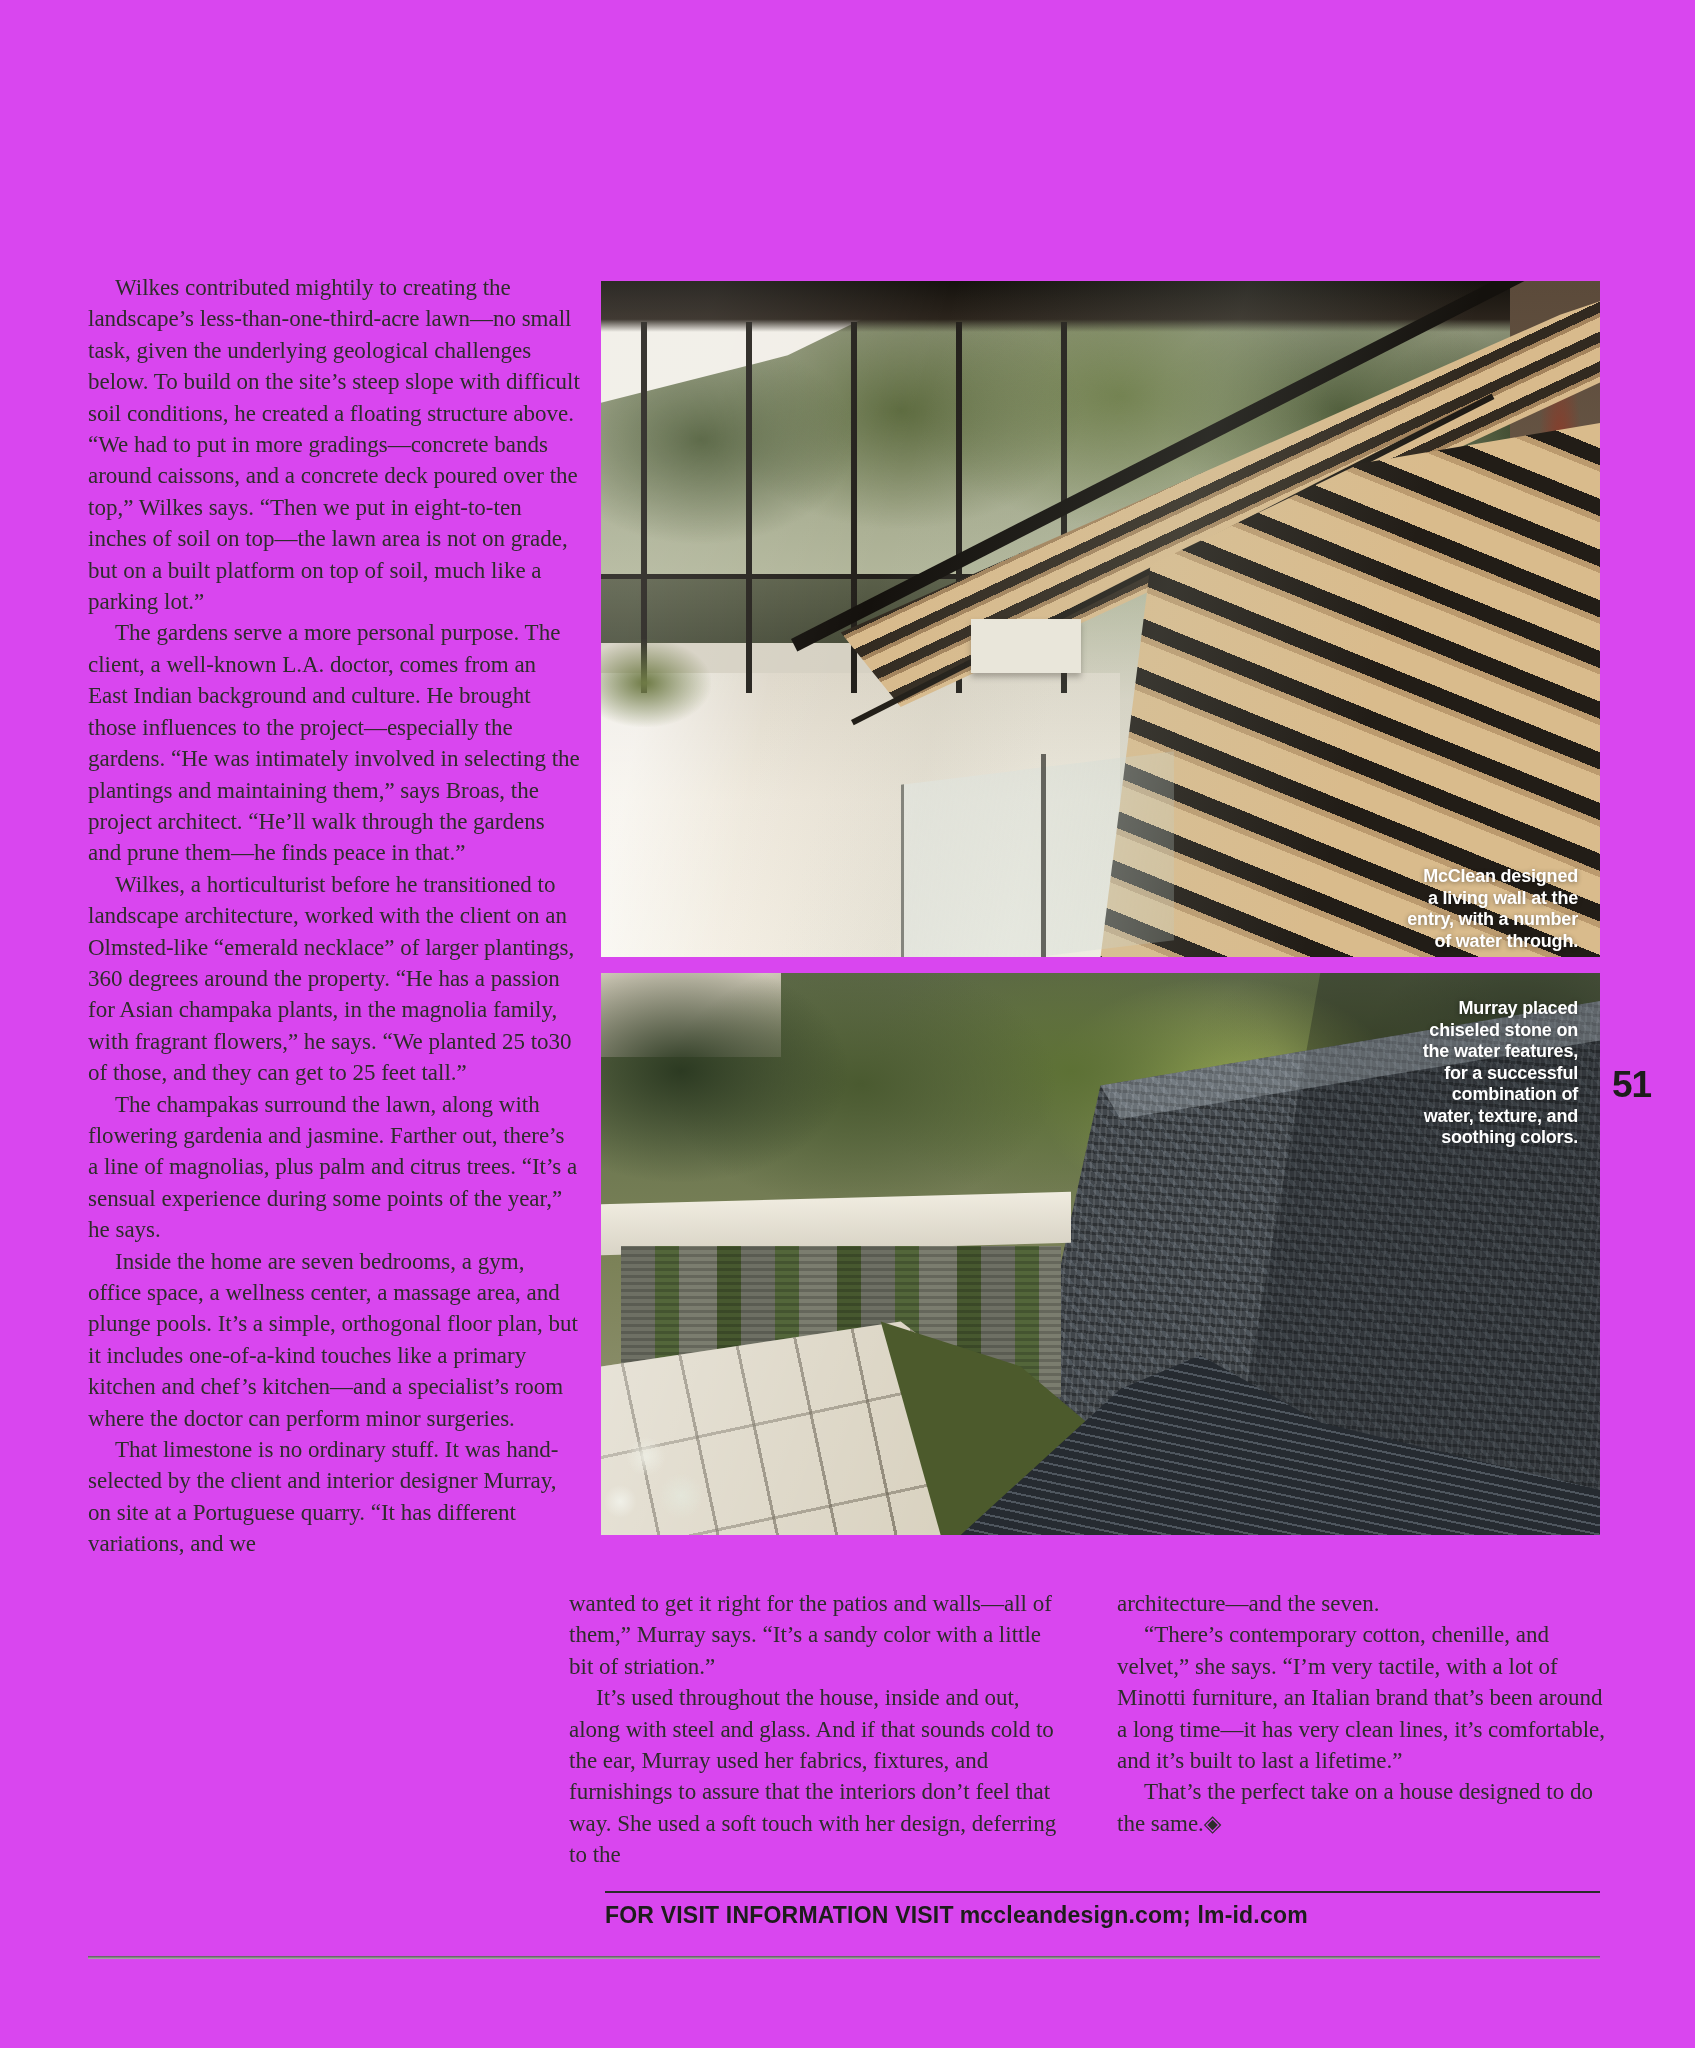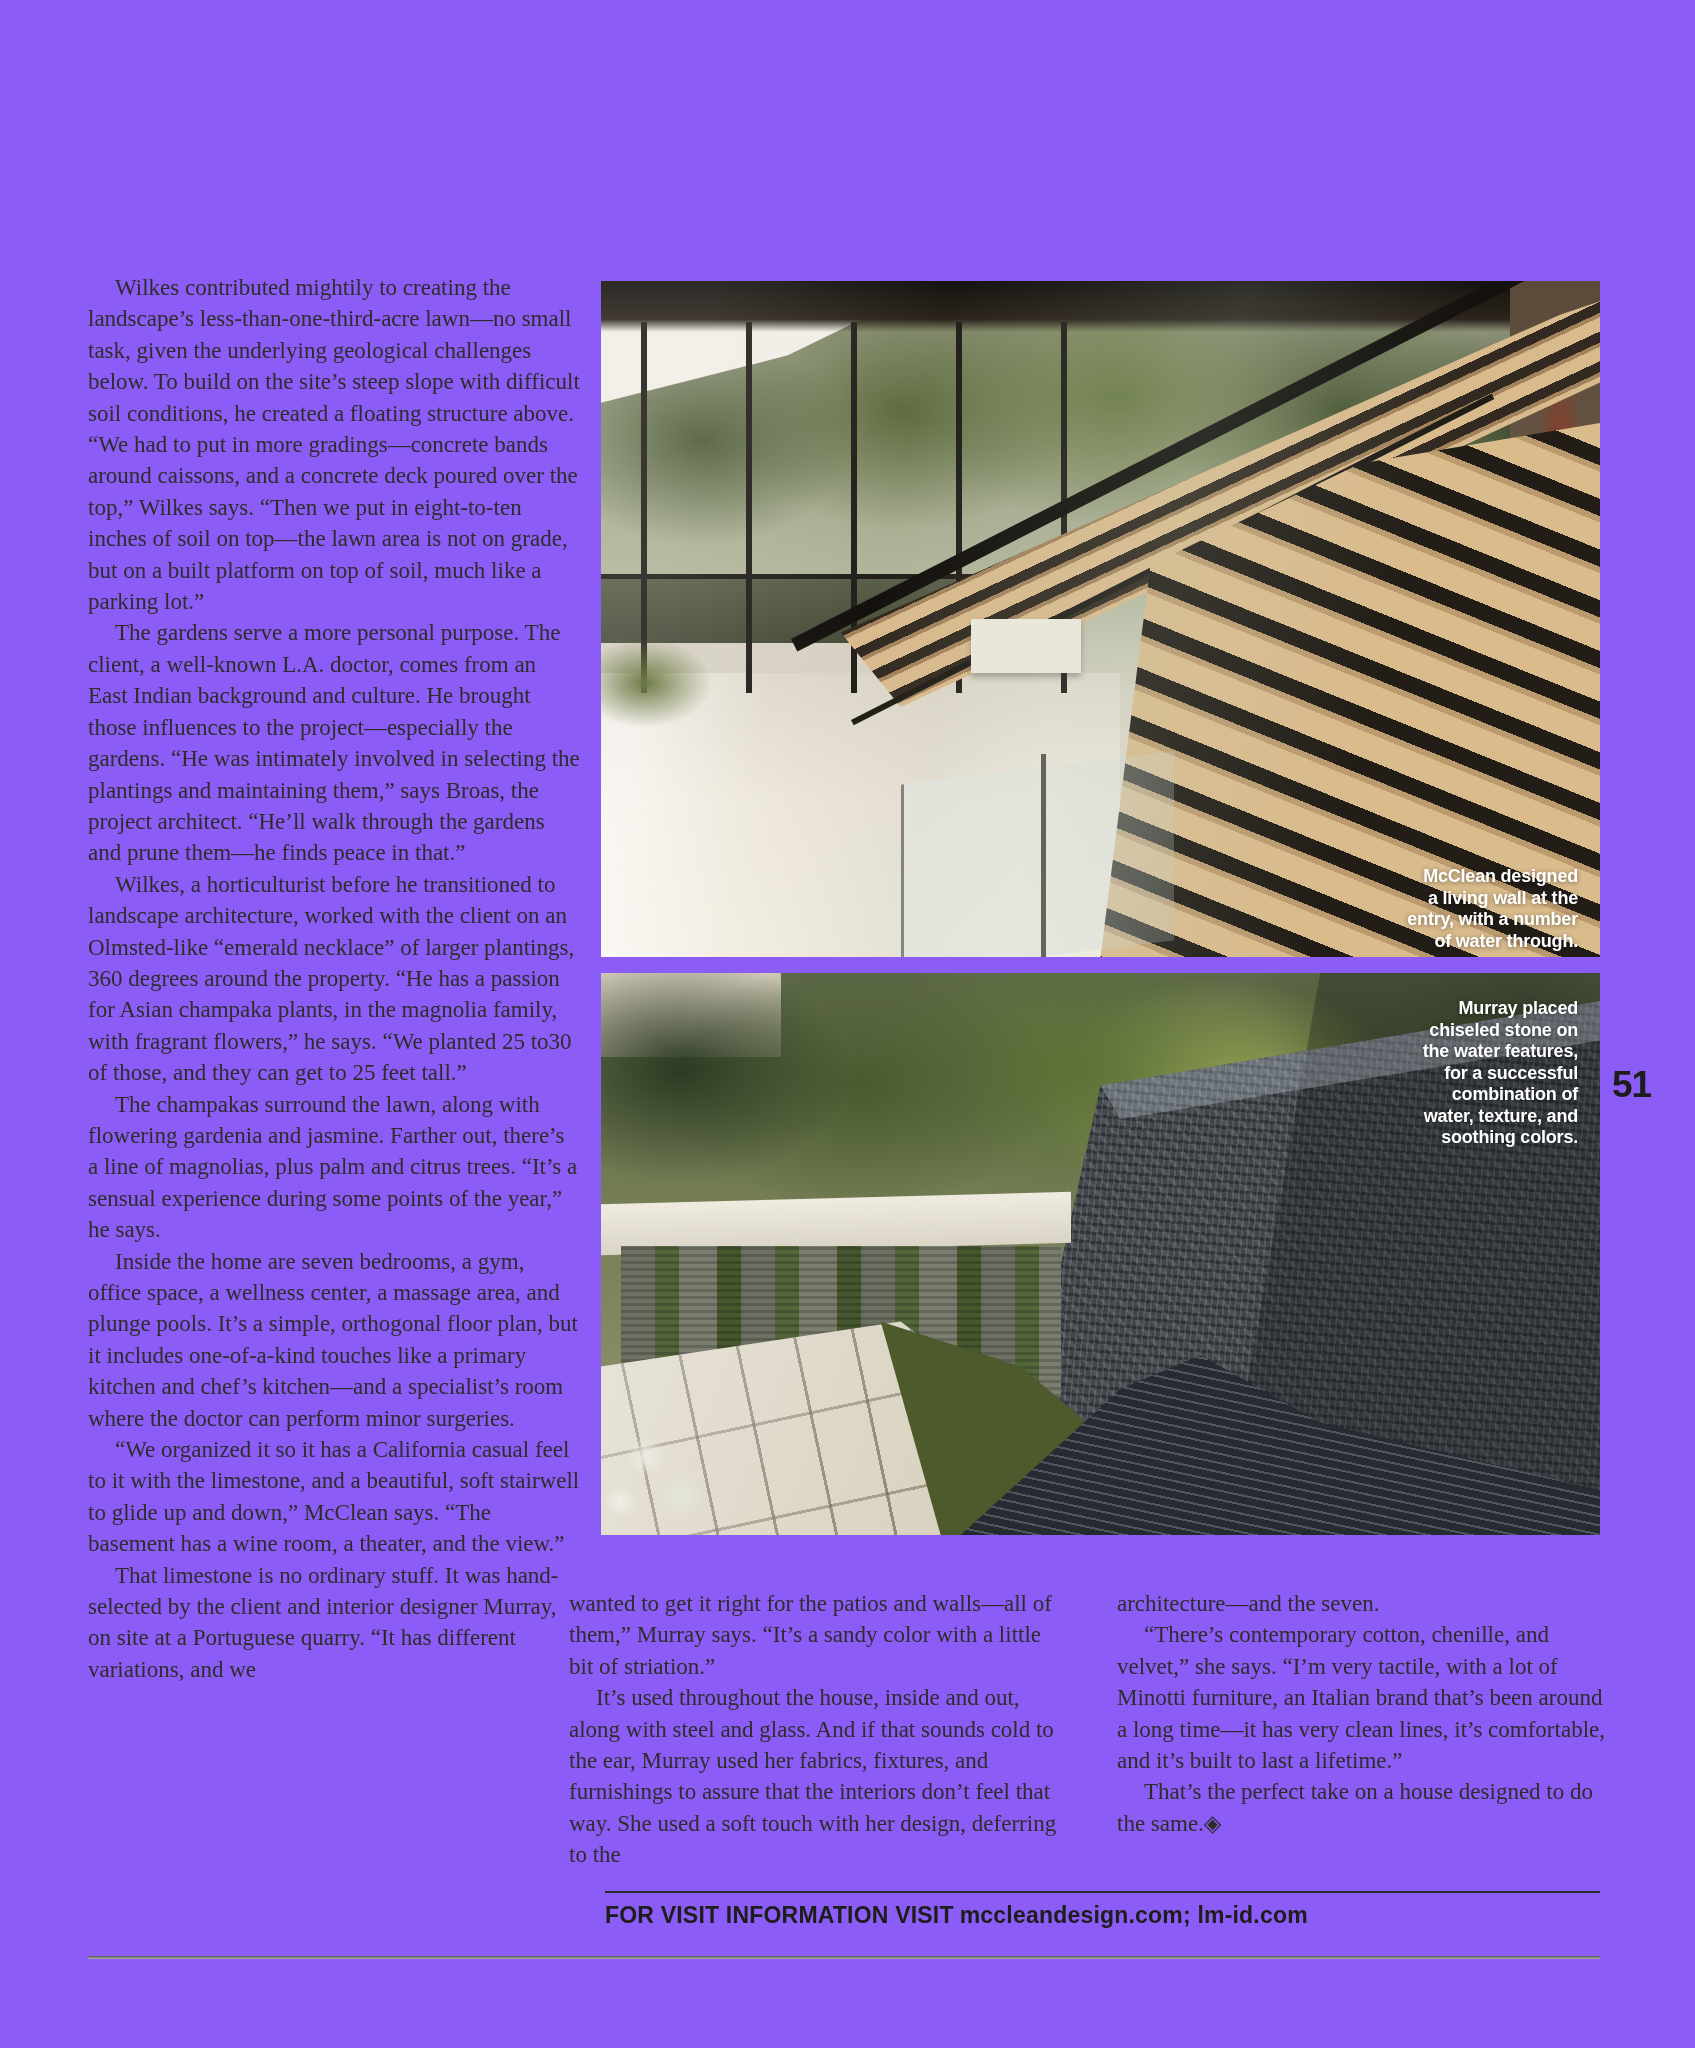--- a/index.html
+++ b/index.html
@@ -1,16 +1,16 @@
 <!DOCTYPE html>
 <html><head>
 <meta charset="utf-8">
 <style>
   html,body{margin:0;padding:0;background:#ffffff;}
-  .page{position:relative;width:1695px;height:2048px;background:#8b5cf6;overflow:hidden;
+  .page{position:relative;width:1695px;height:2048px;background:#d946ef;overflow:hidden;
         font-family:"Liberation Serif","DejaVu Serif",serif;color:#2e2d2b;}
   
   .col{position:absolute;font-size:23px;line-height:31.4px;text-align:left;}
   .col p{margin:0;}
   .col p.ind{text-indent:27px;}
   .col-left{left:88px;top:272px;width:492px;}
   .col-mid{left:569px;top:1588px;width:492px;}
   .col-right{left:1117px;top:1588px;width:490px;}
   
   .pageno{position:absolute;left:1612px;top:1064px;font-family:"Liberation Sans","DejaVu Sans",sans-serif;
@@ -129,21 +129,20 @@
 <body>
 
 <div class="page">
 
   <div class="col col-left">
     <p class="ind">Wilkes contributed mightily to creating the landscape’s less-than-one-third-acre lawn—no small task, given the underlying geological challenges below. To build on the site’s steep slope with difficult soil conditions, he created a floating structure above. “We had to put in more gradings—concrete bands around caissons, and a concrete deck poured over the top,” Wilkes says. “Then we put in eight-to-ten inches of soil on top—the lawn area is not on grade, but on a built platform on top of soil, much like a parking lot.”</p>
     <p class="ind">The gardens serve a more personal purpose. The client, a well-known L.A. doctor, comes from an East Indian background and culture. He brought those influences to the project—especially the gardens. “He was intimately involved in selecting the plantings and maintaining them,” says Broas, the project architect. “He’ll walk through the gardens and prune them—he finds peace in that.”</p>
     <p class="ind">Wilkes, a horticulturist before he transitioned to landscape architecture, worked with the client on an Olmsted-like “emerald necklace” of larger plantings, 360 degrees around the property. “He has a passion for Asian champaka plants, in the magnolia family, with fragrant flowers,” he says. “We planted 25 to30 of those, and they can get to 25 feet tall.”</p>
     <p class="ind">The champakas surround the lawn, along with flowering gardenia and jasmine. Farther out, there’s a line of magnolias, plus palm and citrus trees. “It’s a sensual experience during some points of the year,” he says.</p>
     <p class="ind">Inside the home are seven bedrooms, a gym, office space, a wellness center, a massage area, and plunge pools. It’s a simple, orthogonal floor plan, but it includes one-of-a-kind touches like a primary kitchen and chef’s kitchen—and a specialist’s room where the doctor can perform minor surgeries.</p>
-    <p class="ind">“We organized it so it has a California casual feel to it with the limestone, and a beautiful, soft stairwell to glide up and down,” McClean says. “The basement has a wine room, a theater, and the view.”</p>
     <p class="ind">That limestone is no ordinary stuff. It was hand-selected by the client and interior designer Murray, on site at a Portuguese quarry. “It has different variations, and we</p>
   </div>
 
   <div class="photo photo1">
     <div class="layer p1-base"></div>
     <div class="layer p1-trees"></div>
     <div class="layer p1-ceiling-white"></div>
     <div class="layer p1-ceiling"></div>
     <div class="layer p1-hedge"></div>
     <div class="layer p1-deck"></div>

